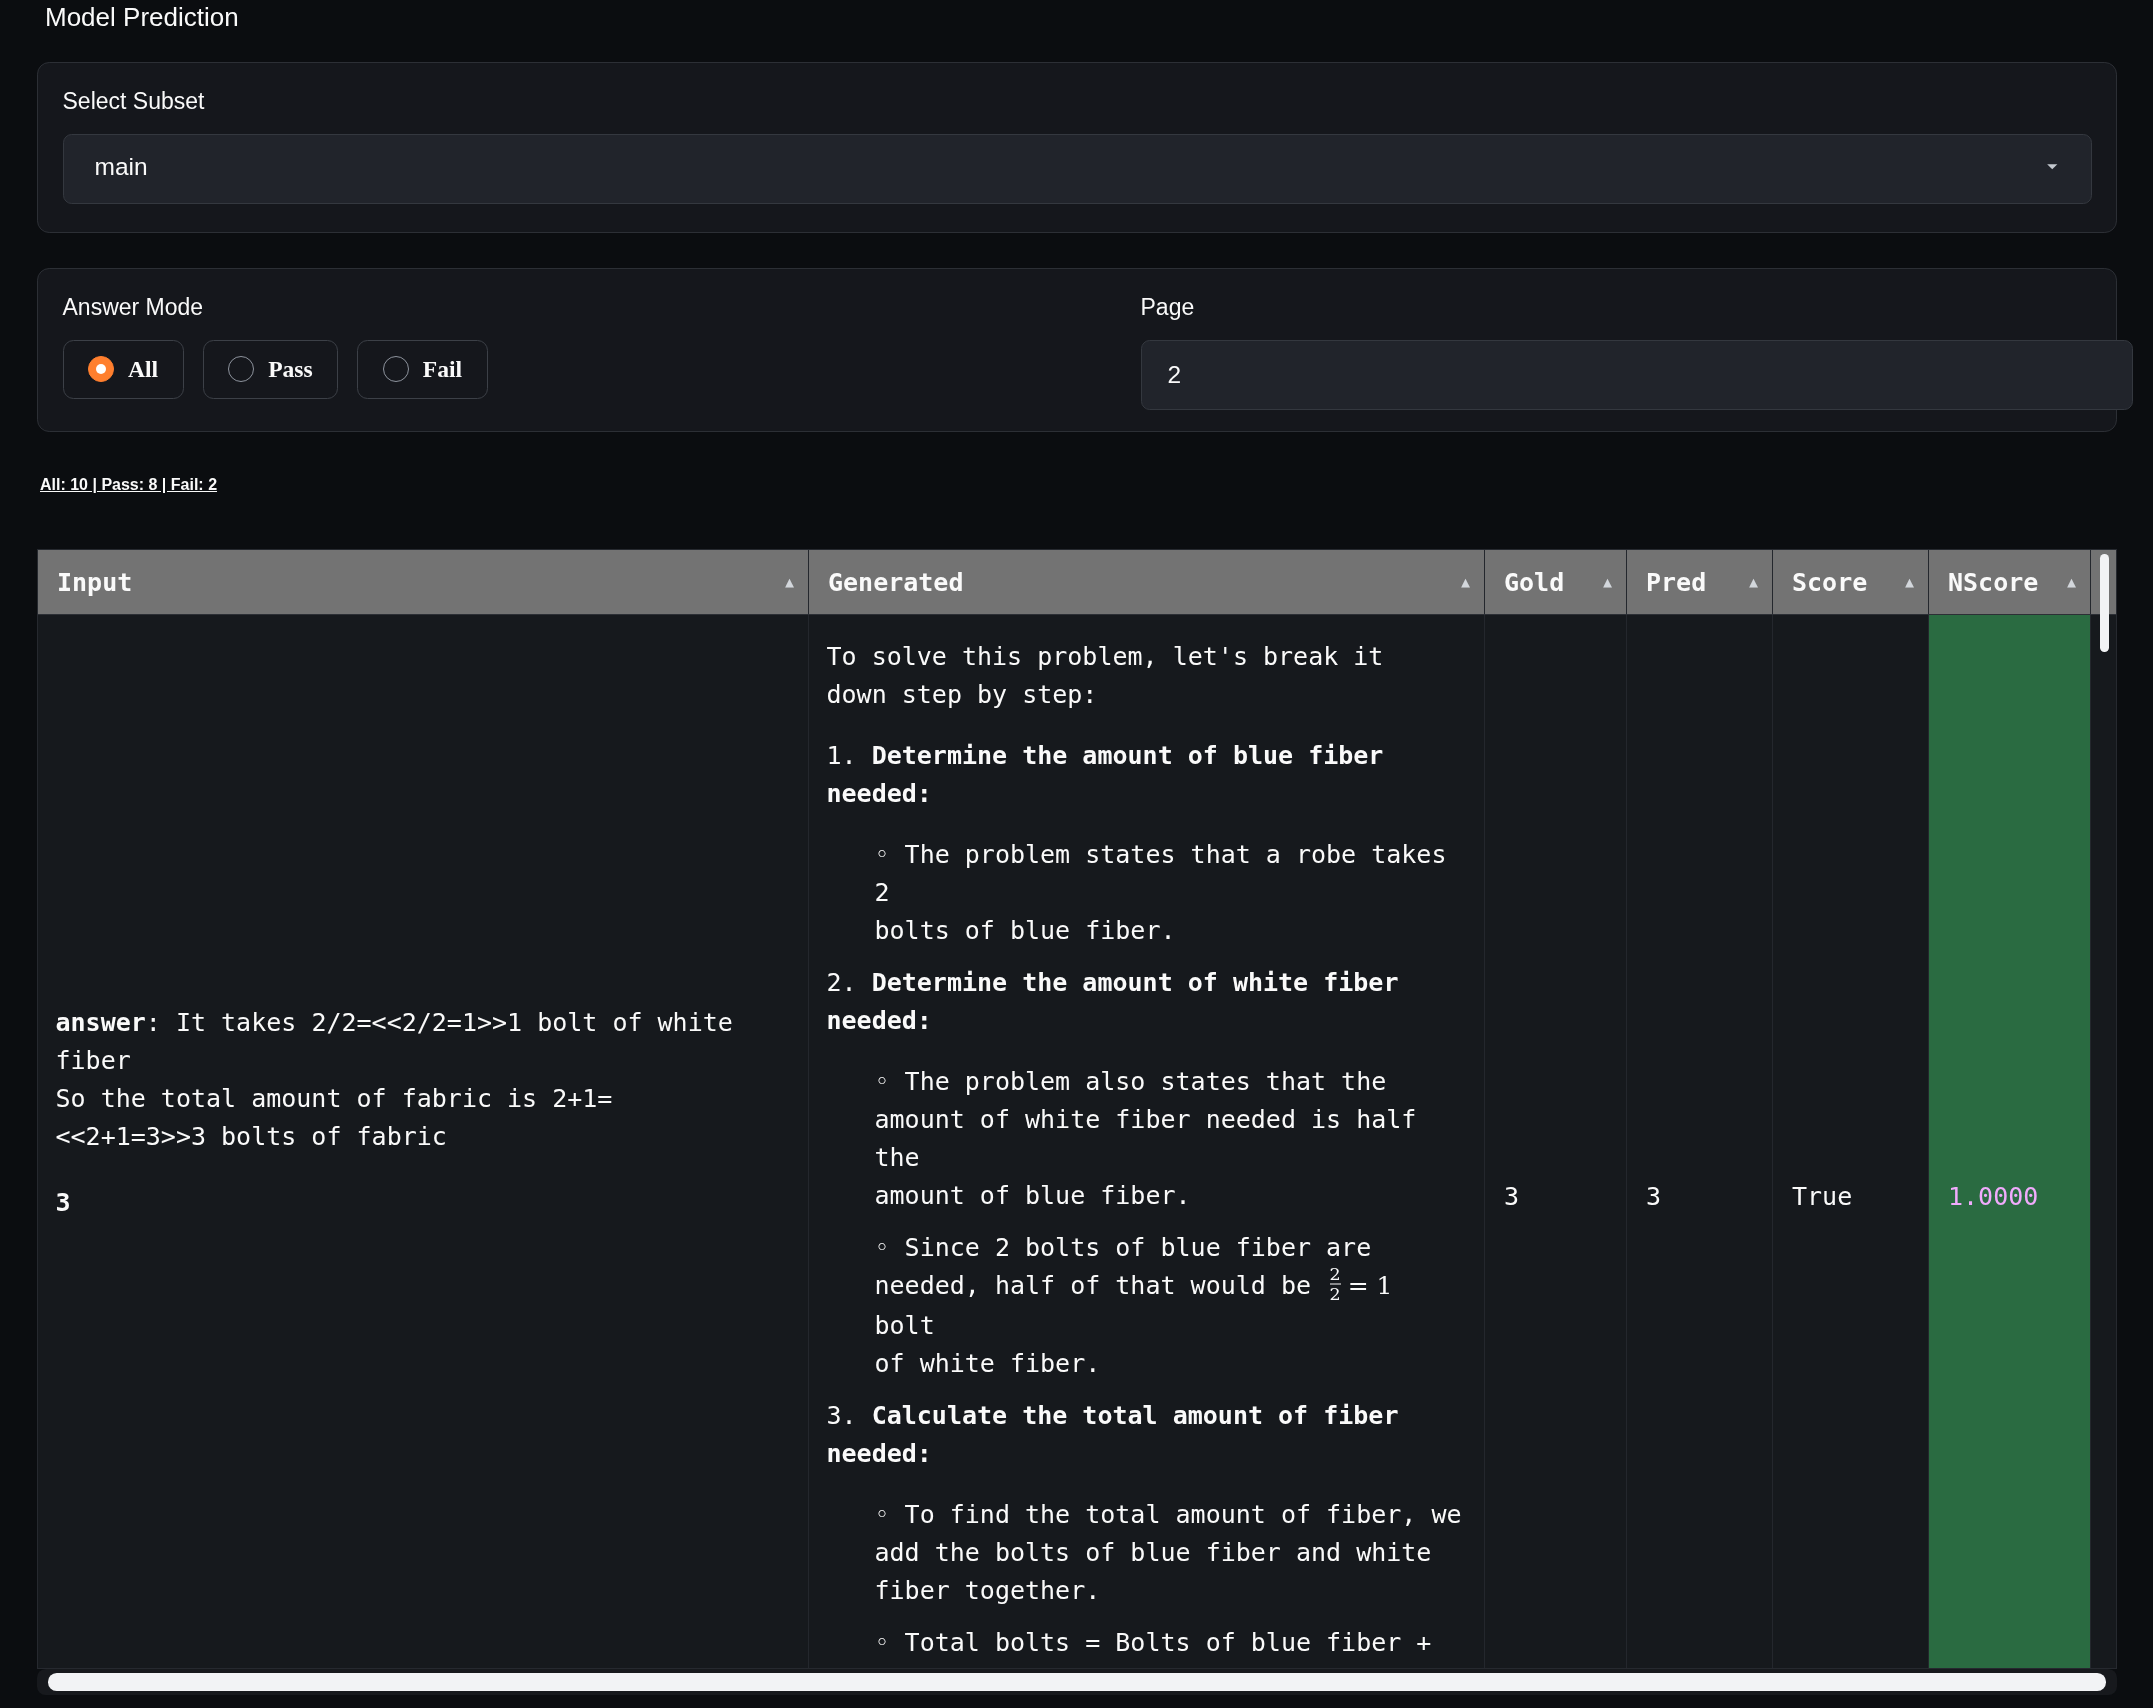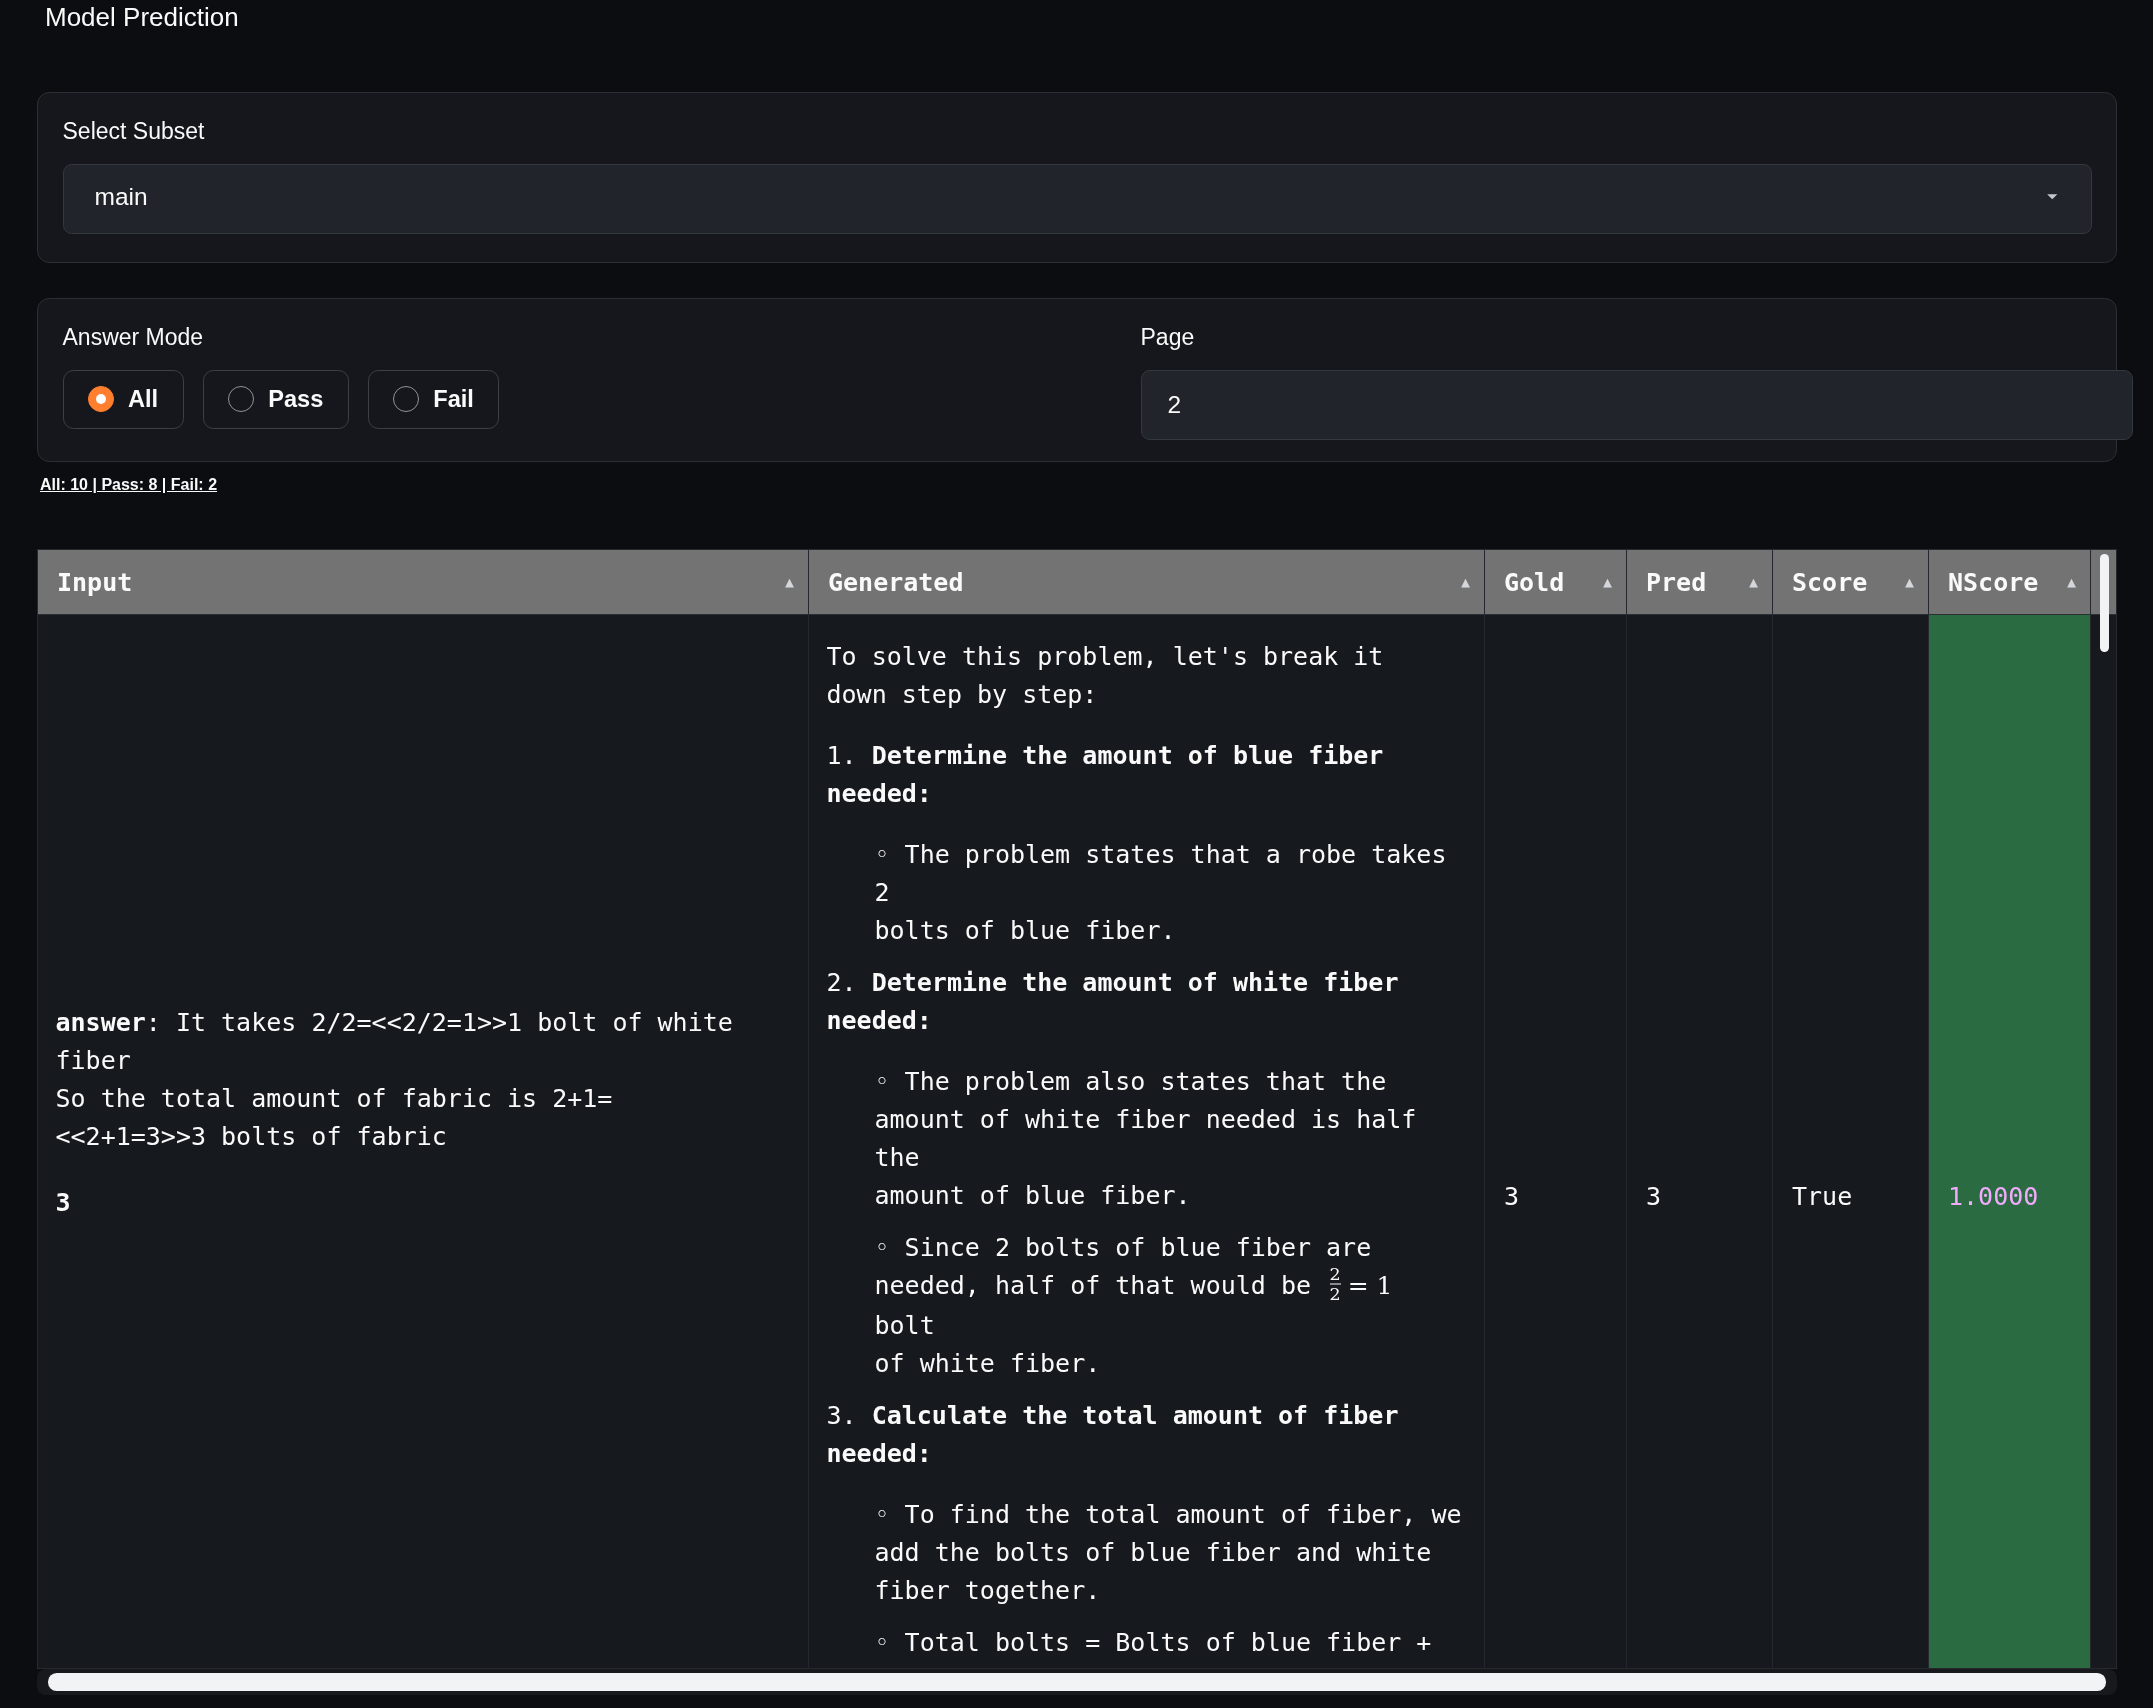--- a/index.html
+++ b/index.html
@@ -4,33 +4,33 @@
 <style>
   * { margin:0; padding:0; box-sizing:border-box; }
   html,body { width:2154px; height:1708px; background:#0b0d10; color:#fafafa;
               font-family:"Liberation Sans", sans-serif; overflow:hidden; }
   .app { position:relative; width:2154px; height:1708px;
          --cols:771px 676px 142px 146px 156px 162px 1fr; }
 
   .page-title { position:absolute; left:45px; top:1.7px; font-size:26px; font-weight:400; }
 
   .panel { position:absolute; left:37px; width:2080px; background:#15171c;
-           border:0.9px solid #2c2f35; border-radius:12.2px; padding:24.5px 24.5px;margin-top:30px; }
+           border:0.9px solid #2c2f35; border-radius:12.2px; padding:24.5px 24.5px; }
   .panel-subset { top:62px; height:171px; }
   .panel-controls { top:268px; height:164px; display:grid; grid-template-columns:1046px 1fr;gap:32px; }
 
   .field-label { font-size:23px; color:#fafafa; }
 
   .select-box { margin-top:19px; height:70px; background:#21242b; border:0.9px solid #34383f;
                 border-radius:8.7px; display:flex; align-items:center; padding:0 26px 4px 31px;
                 cursor:pointer; }
   .select-value { font-size:24.5px; flex:1; }
   .chevron { width:24.5px; height:24.5px; flex:0 0 auto; }
 
-  .radio-row { margin-top:19px; display:flex; gap:19px; }
+  .radio-row { margin-top:19px; display:flex; gap:19px;font-family:Liberation Serif, serif; }
   .radio-option { height:59px; border:0.9px solid #3c4047; border-radius:10.5px; display:flex;
                   align-items:center; gap:14px; padding:0 24.5px; cursor:pointer; background:transparent; }
   .radio-circle { width:26px; height:26px; border-radius:50%; border:1.7px solid #8d939c; position:relative; }
   .radio-circle::after { content:""; position:absolute; inset:0; margin:auto; width:10.5px; height:10.5px; border-radius:50%; }
   .radio-option[data-selected="true"] .radio-circle { border-color:var(--accent,#ff7f2e); background:var(--accent,#ff7f2e); }
   .radio-option[data-selected="true"] .radio-circle::after { background:#ffffff; }
   .radio-label { font-size:23.6px; font-weight:600; }
 
   .page-col { padding-left:0; }
   .page-input { margin-top:19px; height:70px; width:992px; background:#21242b; border:0.9px solid #34383f;

